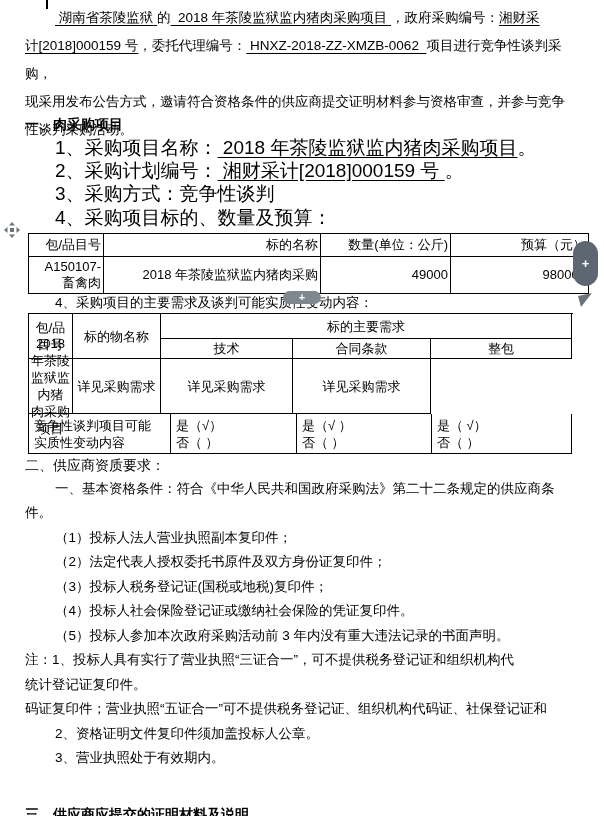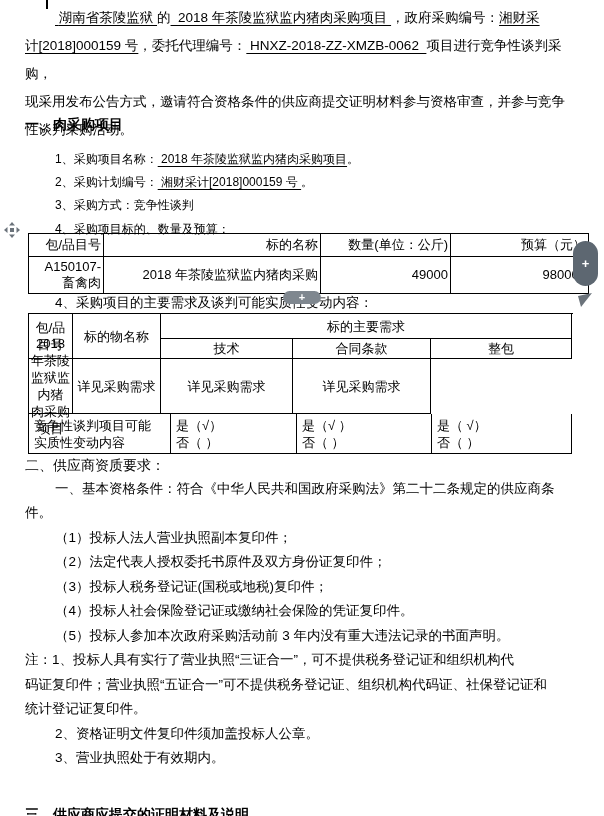--- a/index.html
+++ b/index.html
@@ -4,21 +4,21 @@
 <style>
   html,body{margin:0;padding:0;background:#fff;}
   body{width:604px;height:816px;position:relative;overflow:hidden;
        font-family:"Liberation Sans","DejaVu Sans",sans-serif;color:#000;}
   .abs{position:absolute;}
   .tl{white-space:pre-wrap;}
   .tl.ind{padding-left:30px;}
   .u{text-decoration:underline;text-underline-offset:3px;}
   #intro{top:4px;left:25px;width:552px;line-height:28px;font-size:13.5px;}
   #h1{top:116px;left:25px;font-size:14px;font-weight:bold;}
-  #items1{top:136px;left:25px;width:552px;line-height:23.2px;font-size:12px;margin-top:12px;}
+  #items1{top:136px;left:25px;width:552px;line-height:23.2px;font-size:19px;}
   #item5{top:294px;left:25px;width:552px;font-size:13.5px;}
   #h2{top:457px;left:25px;font-size:14px;font-weight:normal;}
   #s2{top:477px;left:25px;width:556px;line-height:24.45px;font-size:13.5px;}
   #h3{top:794px;left:25px;font-size:14px;font-weight:bold;margin-top:12px;}
   
   #tbl1{top:233px;left:28px;border-collapse:collapse;table-layout:fixed;font-size:13px;}
   #tbl1 td,#tbl1 th{border:1px solid #000;text-align:right;vertical-align:middle;
        font-weight:normal;padding:0 2px;line-height:16px;}
   
   #tbl2{top:313px;left:28px;width:545px;font-size:13px;}
@@ -152,19 +152,19 @@
 <div id="h2" class="abs">二、供应商资质要求：</div>
 <div id="s2" class="abs">
     <div class="tl ind"><span>一、基本资格条件：符合《中华人民共和国政府采购法》第二十二条规定的供应商条</span></div>
     <div class="tl"><span>件。</span></div>
     <div class="tl ind"><span>（1）投标人法人营业执照副本复印件；</span></div>
     <div class="tl ind"><span>（2）法定代表人授权委托书原件及双方身份证复印件；</span></div>
     <div class="tl ind"><span>（3）投标人税务登记证(国税或地税)复印件；</span></div>
     <div class="tl ind"><span>（4）投标人社会保险登记证或缴纳社会保险的凭证复印件。</span></div>
     <div class="tl ind"><span>（5）投标人参加本次政府采购活动前 3 年内没有重大违法记录的书面声明。</span></div>
     <div class="tl"><span>注：1、投标人具有实行了营业执照“三证合一”，可不提供税务登记证和组织机构代</span></div>
+    <div class="tl"><span>统计登记证复印件。</span></div>
     <div class="tl"><span>码证复印件；营业执照“五证合一”可不提供税务登记证、组织机构代码证、社保登记证和</span></div>
-    <div class="tl"><span>统计登记证复印件。</span></div>
     <div class="tl ind"><span>2、资格证明文件复印件须加盖投标人公章。</span></div>
     <div class="tl ind"><span>3、营业执照处于有效期内。</span></div>
   </div>
 
 <div id="h3" class="abs">三、供应商应提交的证明材料及说明</div>
 
 </body></html>

